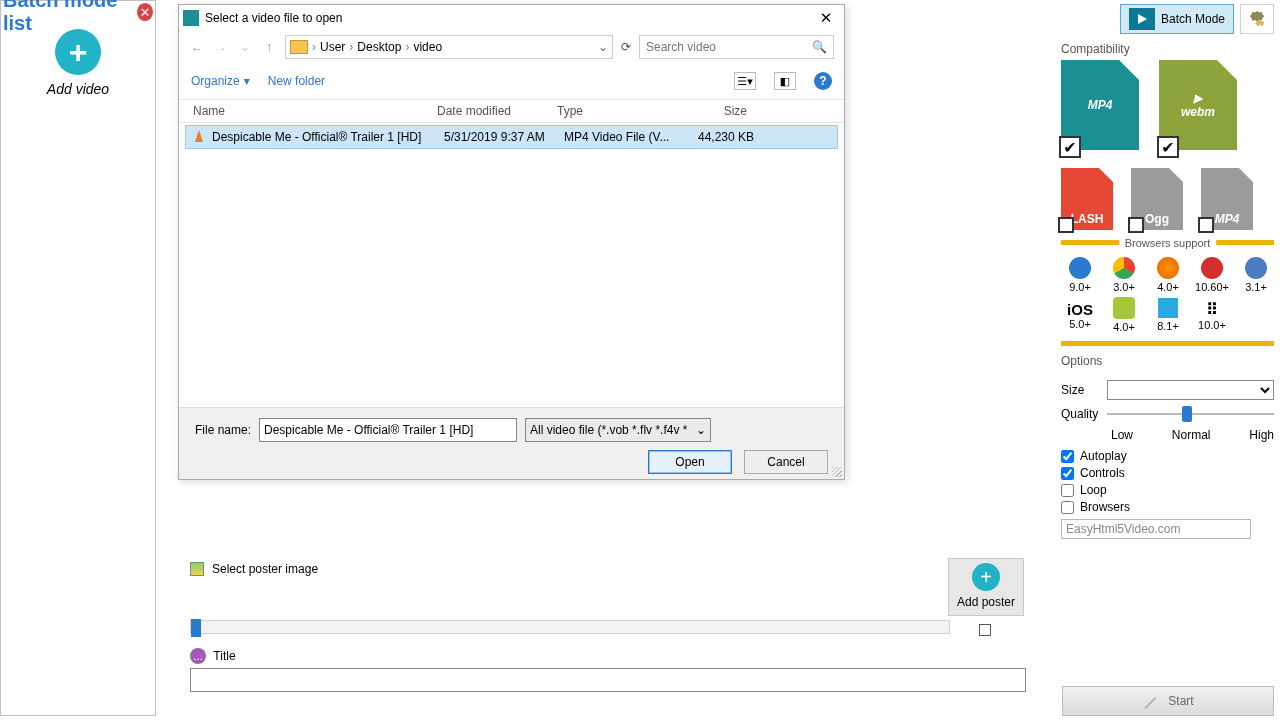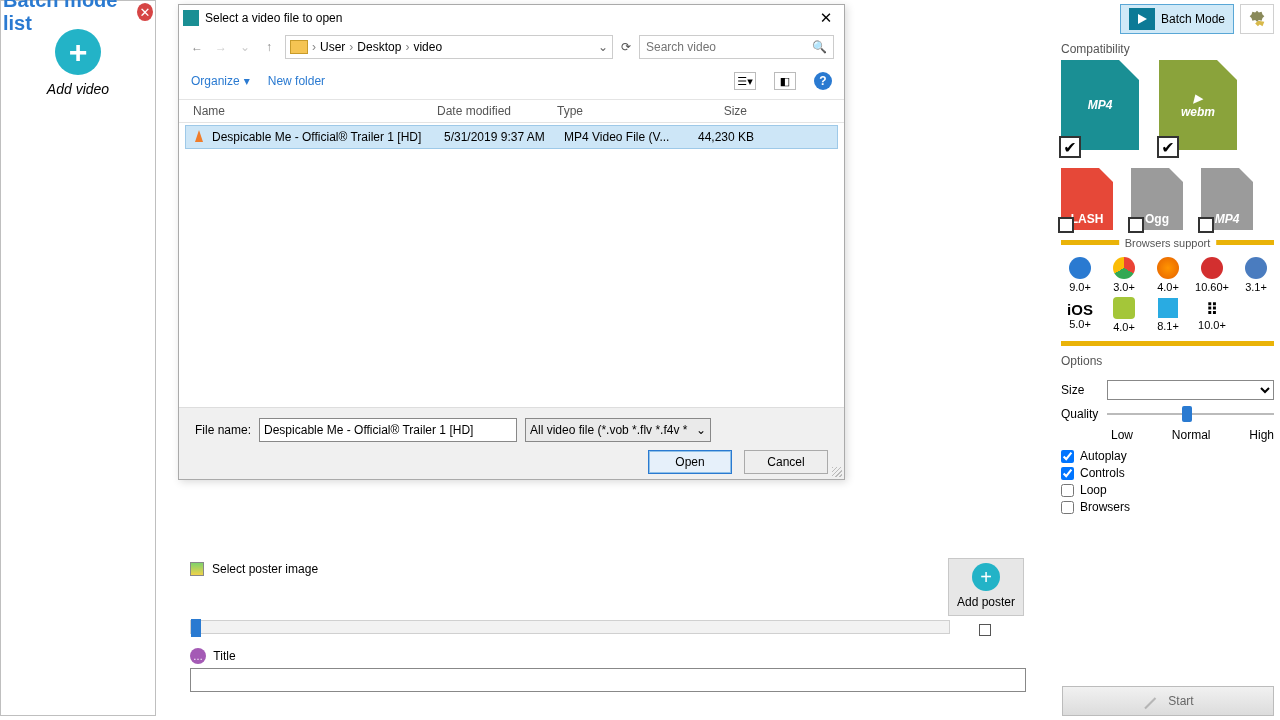--- a/index.html
+++ b/index.html
@@ -275,20 +275,21 @@
       <span>Controls</span>
     </div>
   <div class="chk-row">
       <input type="checkbox" style="">
       <span>Loop</span>
     </div>
   <div class="chk-row">
       <input type="checkbox" style="">
       <span>Browsers</span>
     </div>
+  <input class="watermark-input" value="EasyHtml5Video.com" style="">
 
   <div class="start-btn">
     <svg viewBox="0 0 24 24">
         <path fill="#888" d="M3 21l14-14 2 2L5 23z"></path>
       </svg>
     <span>Start</span>
   </div>
 </div>
 
 <div class="dialog">

